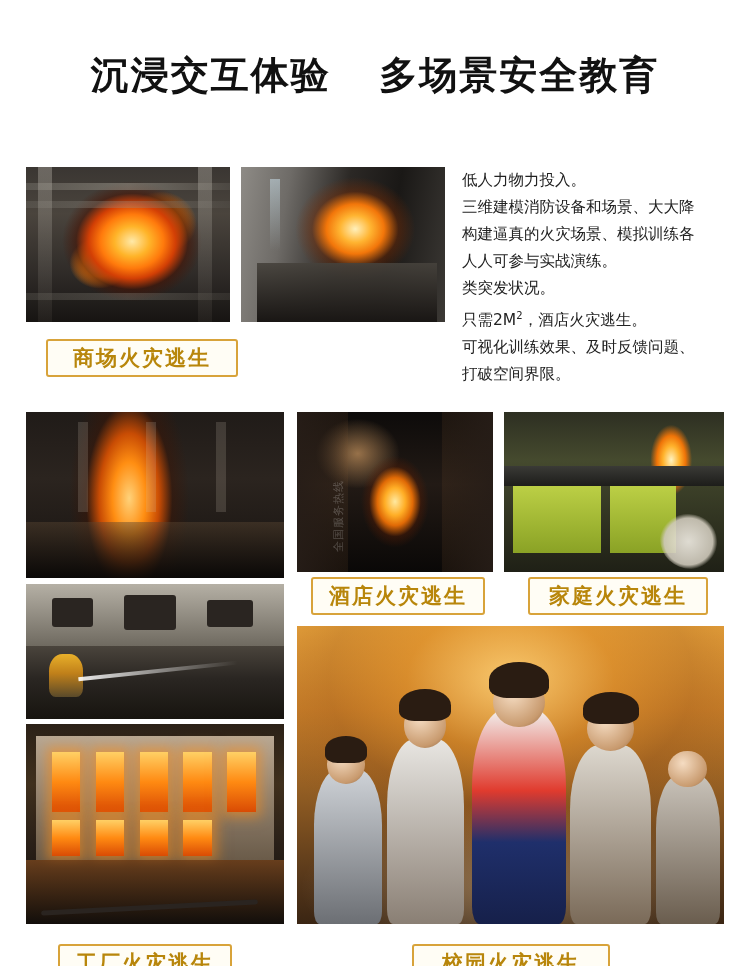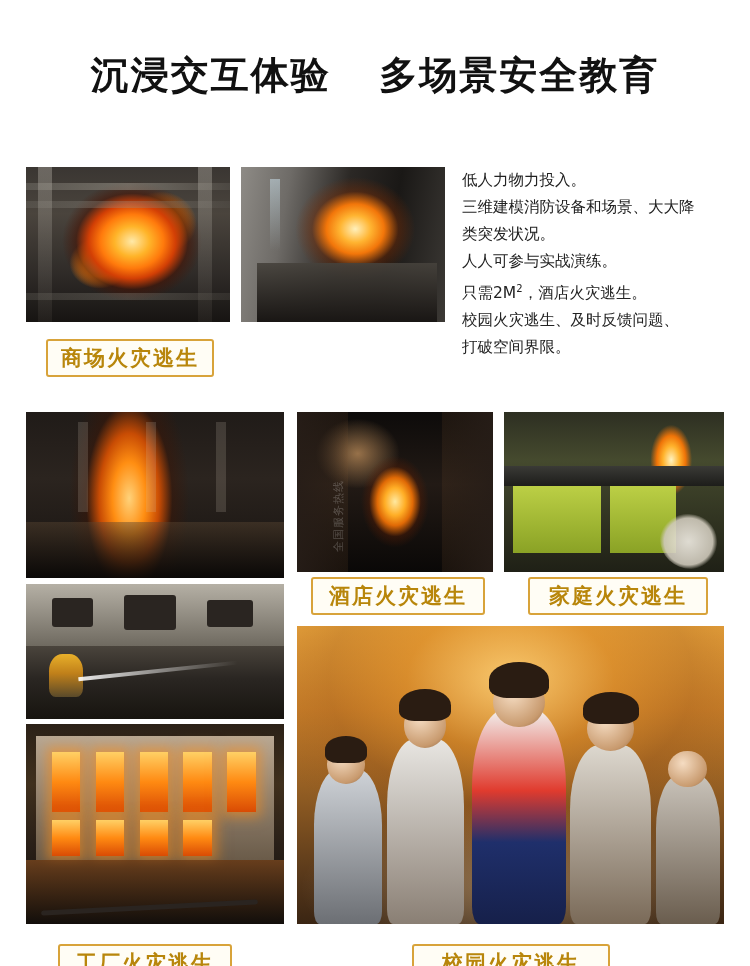--- a/index.html
+++ b/index.html
@@ -239,36 +239,37 @@
     <span>多场景安全教育</span>
   </div>
 
   <div class="photo mall" style="left:26px; top:131px; width:204px; height:155px;">
     <div class="strip" style="top:16px;"></div>
     <div class="strip" style="top:34px; opacity:.35;"></div>
     <div class="pillar" style="left:12px;"></div>
     <div class="pillar" style="right:18px;"></div>
     <div class="strip" style="bottom:22px; opacity:.3;"></div>
   </div>
-  <div class="cap" style="left:46px; top:303px; width:168px;">商场火灾逃生</div>
+  <div class="cap" style="left:46px; top:303px; width:192px;">商场火灾逃生</div>
 
   <div class="photo subway" style="left:241px; top:131px; width:204px; height:155px;">
     <div class="light"></div>
     <div class="rail"></div>
   </div>
 
   <div class="desc">
     <p>低人力物力投入。</p>
     <p>三维建模消防设备和场景、大大降</p>
+    <p>构建逼真的火灾场景、模拟训练各</p>
+    <p>人人可参与实战演练。</p>
     <p>类突发状况。</p>
-    <p>人人可参与实战演练。</p>
     <p>
       <span>只需2M</span><sup>2</sup><span>，酒店火灾逃生。</span>
     </p>
-    <p>校园火灾逃生、及时反馈问题、</p>
+    <p>可视化训练效果、及时反馈问题、</p>
     <p>打破空间界限。</p>
   </div>
 
   <div class="photo factory-dark" style="left:26px; top:376px; width:258px; height:166px;">
     <div class="beam" style="left:52px;"></div>
     <div class="beam" style="left:120px;"></div>
     <div class="beam" style="left:190px;"></div>
     <div class="floor"></div>
   </div>
 

